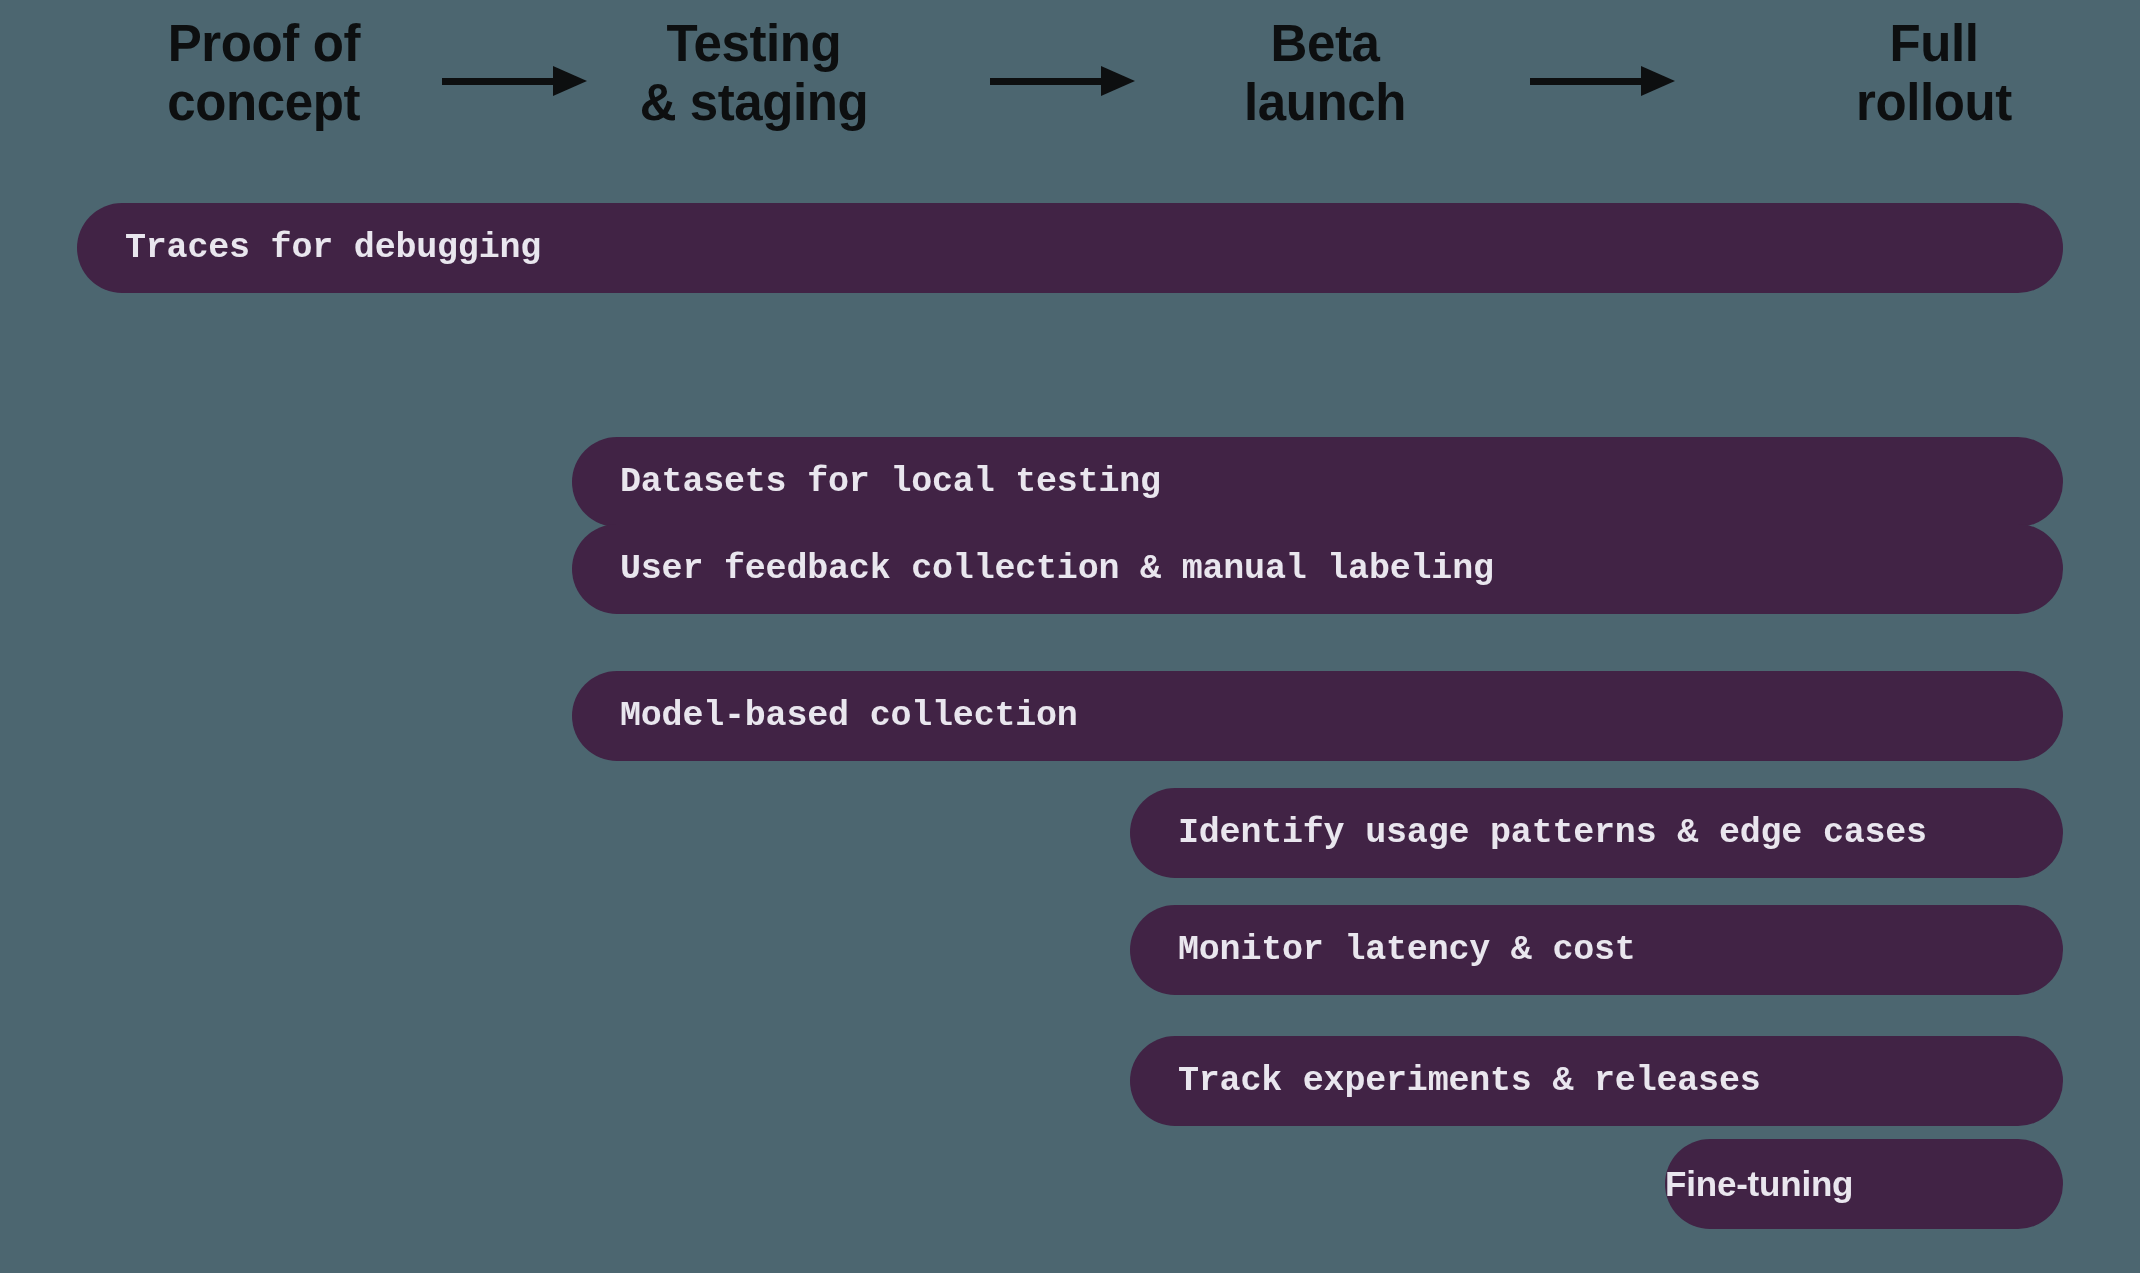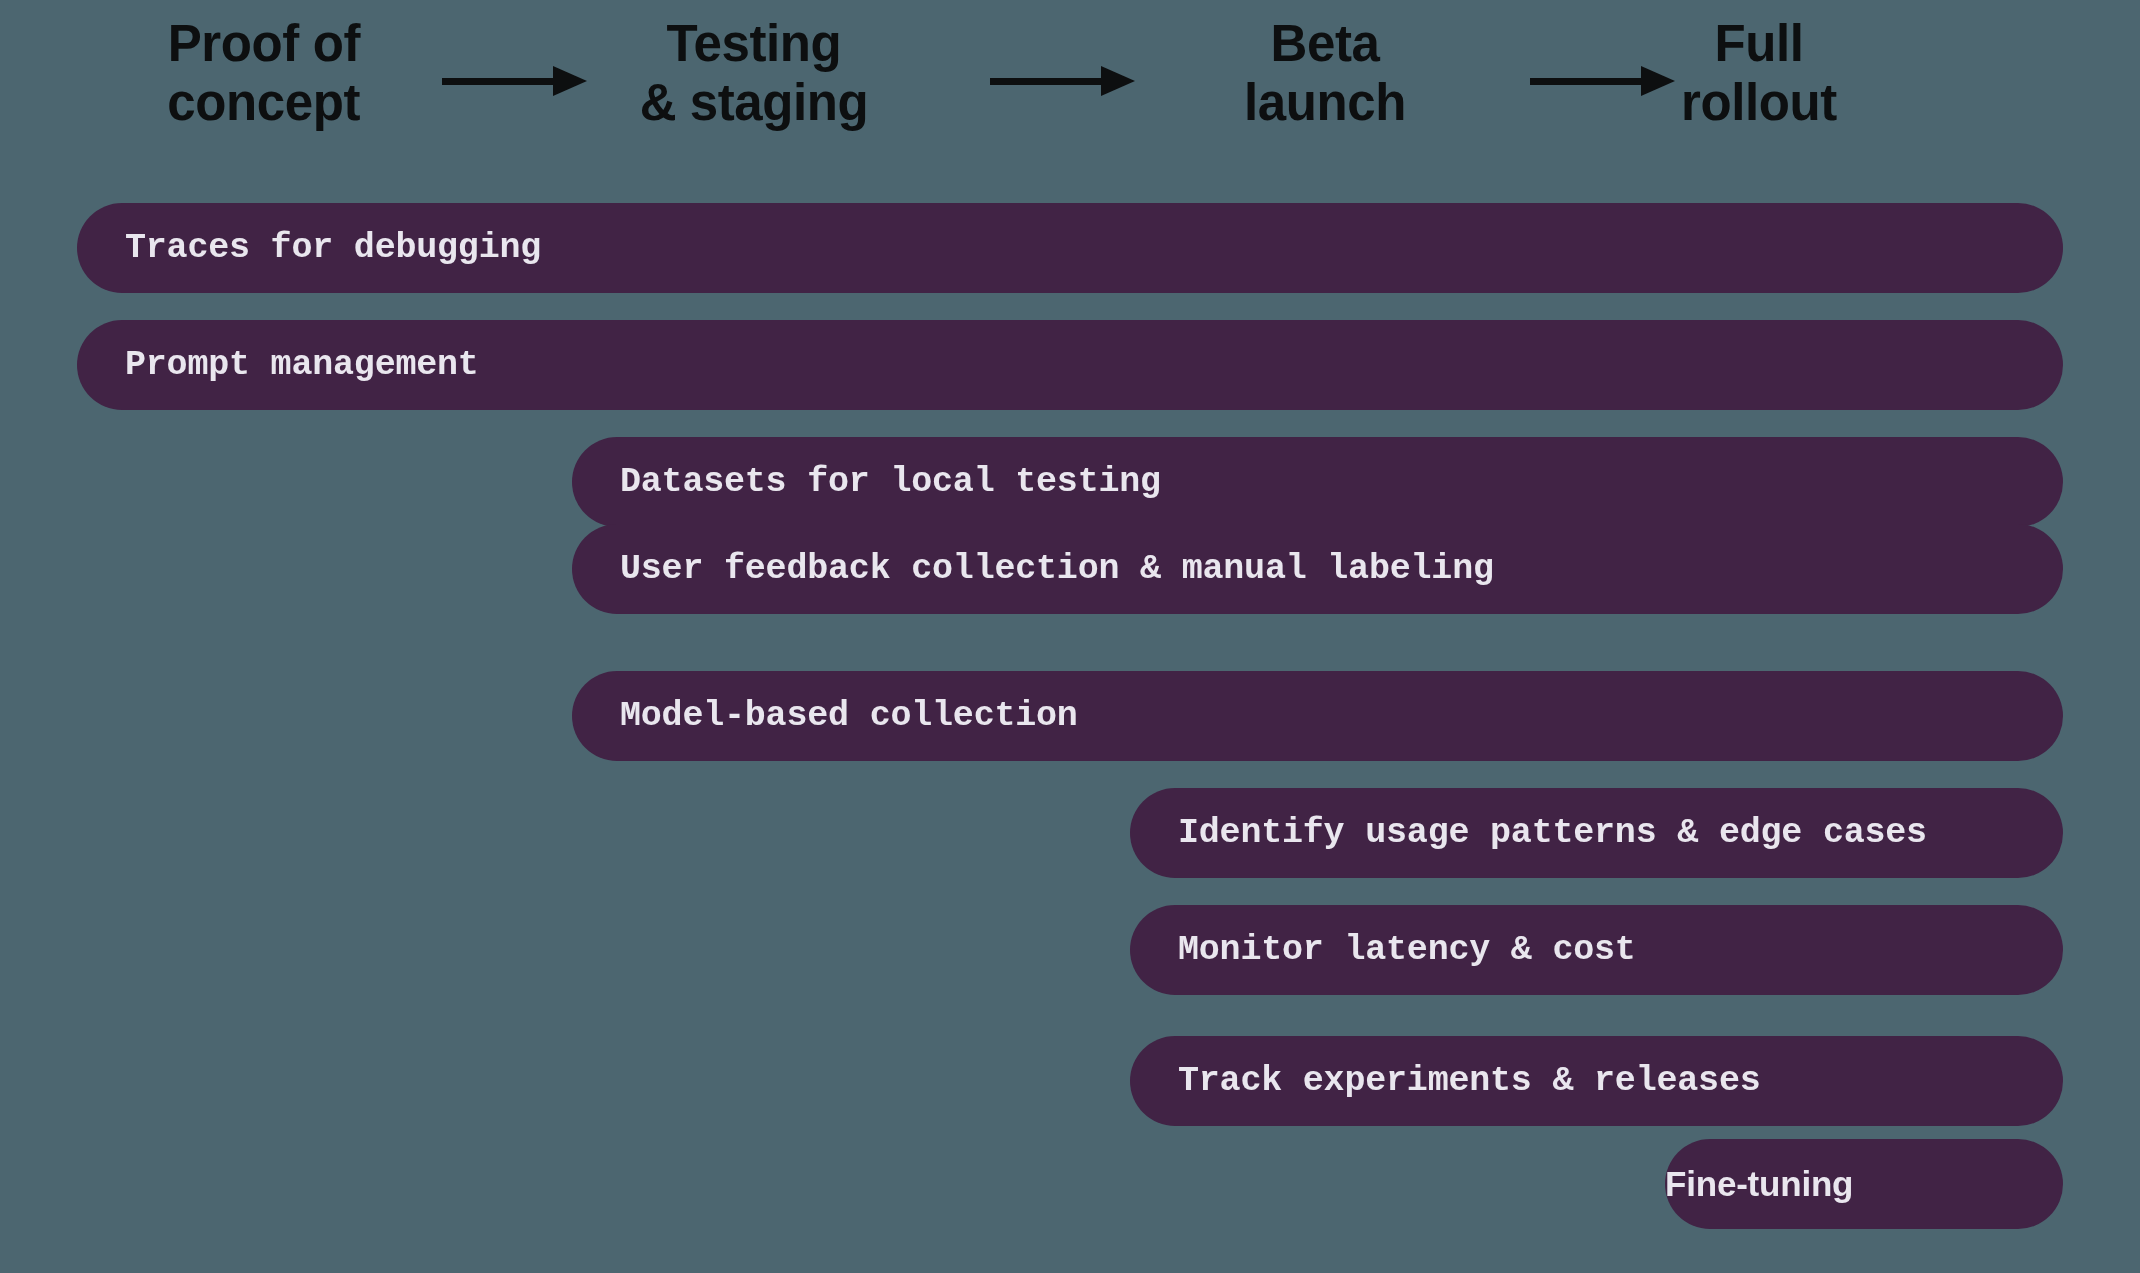--- a/index.html
+++ b/index.html
@@ -37,21 +37,21 @@
     font-size: 51px;
     font-weight: bold;
     line-height: 1.16;
     letter-spacing: -0.4px;
     white-space: pre-line;
   }
 
   .phase-0 { left: 60px;   width: 300px; text-align: right; }
   .phase-1 { left: 604px;  width: 300px; }
   .phase-2 { left: 1175px; width: 300px; }
-  .phase-3 { left: 1609px; width: 300px; }
+  .phase-3 { left: 1784px; width: 300px; }
 
   .arrow {
     position: absolute;
     top: 66px;
     height: 30px;
   }
   .arrow-0 { left: 442px;  width: 145px; }
   .arrow-1 { left: 990px;  width: 145px; }
   .arrow-2 { left: 1530px; width: 145px; }
 
@@ -131,23 +131,20 @@
       <span class="head"></span>
     </div>
     <div class="phase phase-3">Full
 rollout</div>
   </div>
 
   <div class="pills">
       <div class="pill align-left" style="left: 77px; top: 203px; width: 1986px;">
         <span class="pill-label">Traces for debugging</span>
       </div>
-      <div class="pill align-left" style="left: 77px; top: 320px; width: 1986px;">
-        <span class="pill-label">Prompt management</span>
-      </div>
       <div class="pill align-left" style="left: 572px; top: 437px; width: 1491px;">
         <span class="pill-label">Datasets for local testing</span>
       </div>
       <div class="pill align-left" style="left: 572px; top: 524px; width: 1491px;">
         <span class="pill-label">User feedback collection &amp; manual labeling</span>
       </div>
       <div class="pill align-left" style="left: 572px; top: 671px; width: 1491px;">
         <span class="pill-label">Model-based collection</span>
       </div>
       <div class="pill align-left" style="left: 1130px; top: 788px; width: 933px;">

